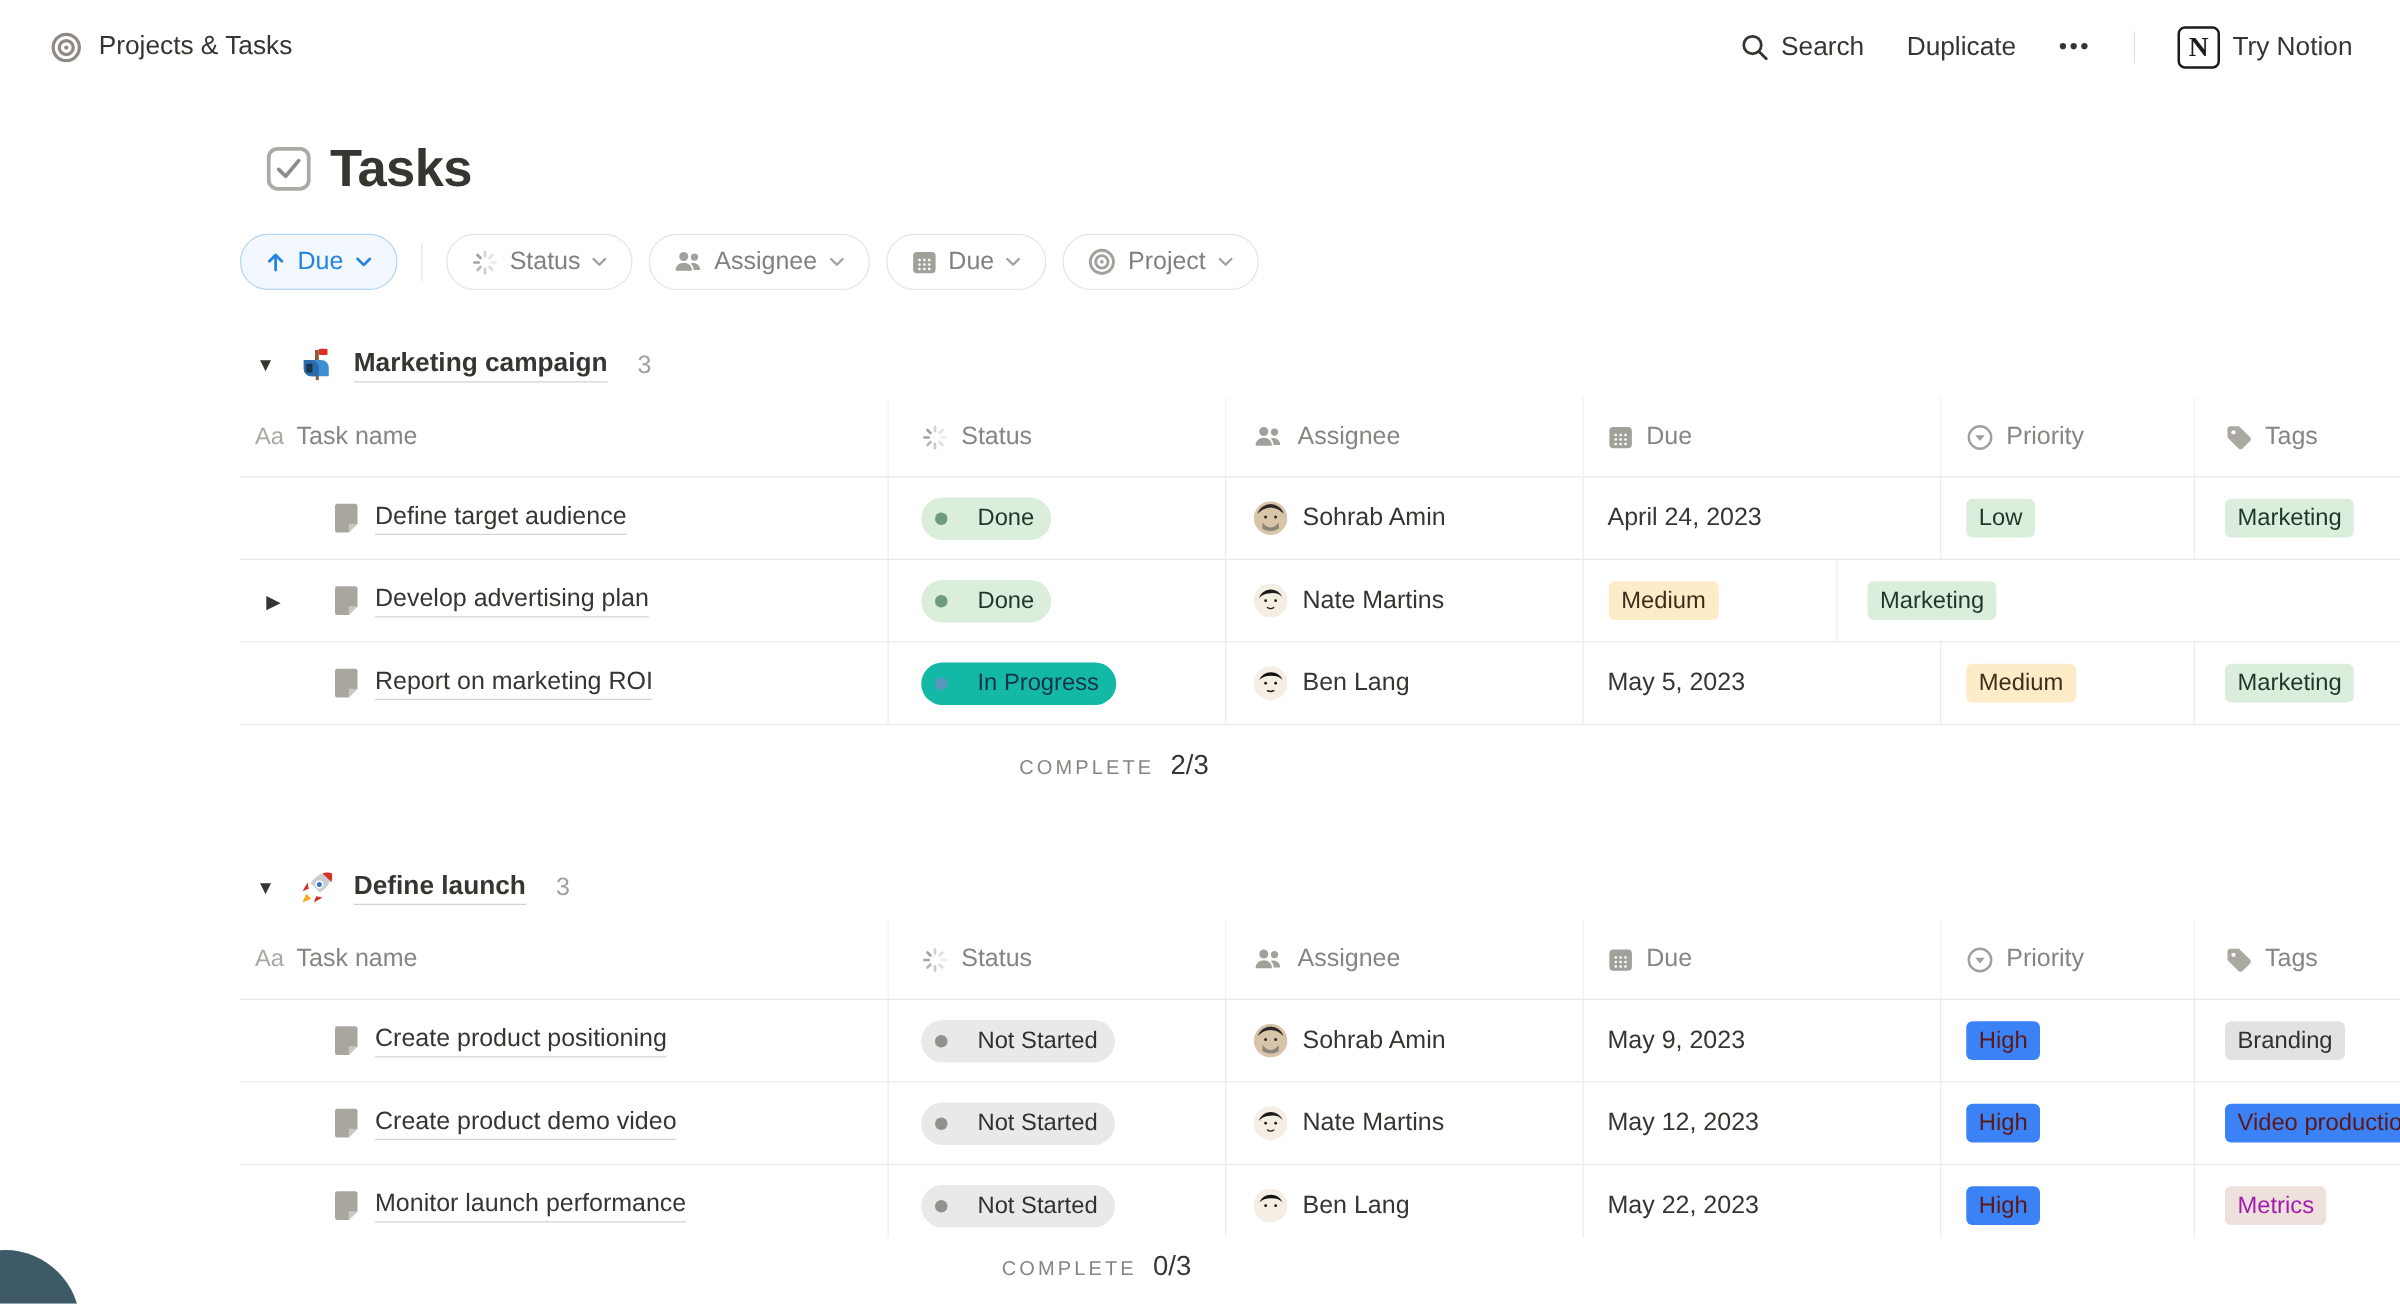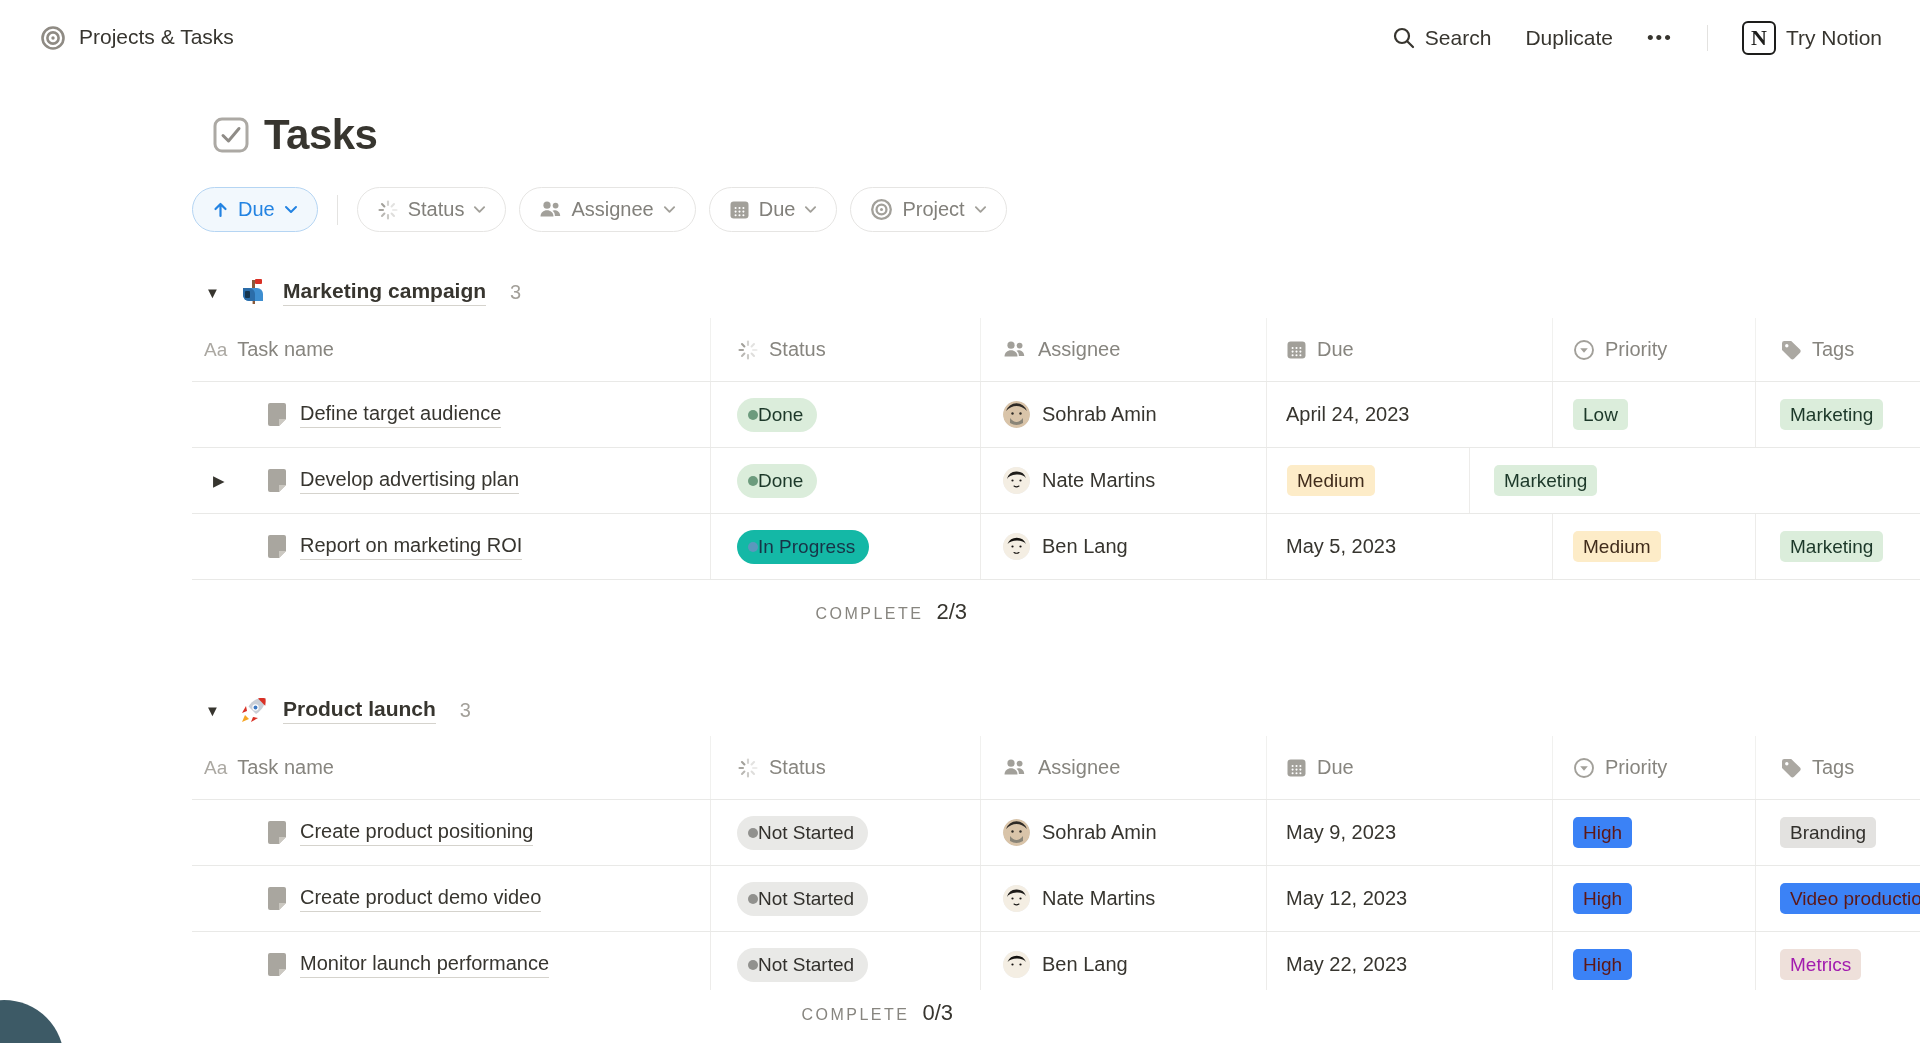--- a/index.html
+++ b/index.html
@@ -47,21 +47,21 @@
   .c-status { width:270px; padding-left:26px; }
   .c-assignee { width:286px; padding-left:22px; gap:12px; }
   .c-due { width:286px; padding-left:19px; }
   .c-priority { width:203px; padding-left:20px; }
   .c-tags { width:164px; padding-left:24px; border-right:none; overflow:visible; white-space:nowrap; }
   .row-toggle { position:absolute; left:21px; top:50%; transform:translateY(-50%); font-size:15px; color:#37352F; cursor:pointer; }
   .task-text { font-weight:500; color:#37352F; border-bottom:1.5px solid #D5D3CD; padding-bottom:2px; margin-left:12px; white-space:nowrap; cursor:pointer; }
   .page-icon { display:flex; }
 
   
-  .status-pill { display:inline-flex; align-items:center; gap:0; height:34px; border-radius:17px; padding:0 14px 0 11px; font-size:19px;justify-content:space-between; }
+  .status-pill { display:inline-flex; align-items:center; gap:24px; height:34px; border-radius:17px; padding:0 14px 0 11px; font-size:19px;justify-content:space-between; }
   .status-pill .dot { width:10px; height:10px; border-radius:50%; }
   .st-green { background:#DBEDDB; color:#1C3829; }
   .st-green .dot { background:#6C9B7D; }
   .st-blue { background:#14b8a6; color:#183347; }
   .st-blue .dot { background:#5B97BD; }
   .st-grey { background:#E9E9E7; color:#32302C; }
   .st-grey .dot { background:#91918E; }
 
   
   .tag { display:inline-block; padding:4px 10px; border-radius:5px; font-size:19px; line-height:1.25; white-space:nowrap; }
@@ -450,21 +450,21 @@
       <span>
         <svg width="30" height="30" viewBox="0 0 30 30">
           <path d="M6 20 l-3 7 7-3 z" fill="#F6A623"></path>
           <path d="M8 16 l-5 2 4-7 z" fill="#D93025"></path>
           <path d="M14 22 l-2 5 7-4 z" fill="#D93025"></path>
           <path d="M26.5 3.5 c-6.5-1.5-13 1.5-17 8 l7.5 7.5 c6.5-4 9.5-10.5 9.5-15.5 z" fill="#C9CED6"></path>
           <path d="M26.5 3.5 c-2.5-.6-5-.6-7.5 0 l7.2 7.3 c.5-2.5.6-5 .3-7.3 z" fill="#D93025"></path>
           <circle cx="16.5" cy="12.5" r="2.6" fill="#3C78C2" stroke="#fff" stroke-width="1.2"></circle>
         </svg>
       </span>
-      <span class="grp-title">Product launch</span>
+      <span class="grp-title">Define launch</span>
       <span class="grp-count">3</span>
     </div>
 
     <div class="table">
       <div class="thead">
         <div class="th c-task">
           <span style="color:#ABA8A2; font-size:19px;">Aa</span>
           <span>Task name</span>
         </div>
         <div class="th c-status">

